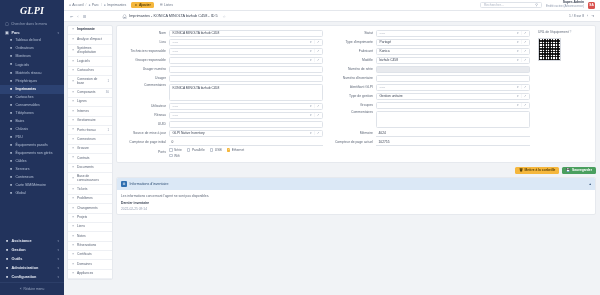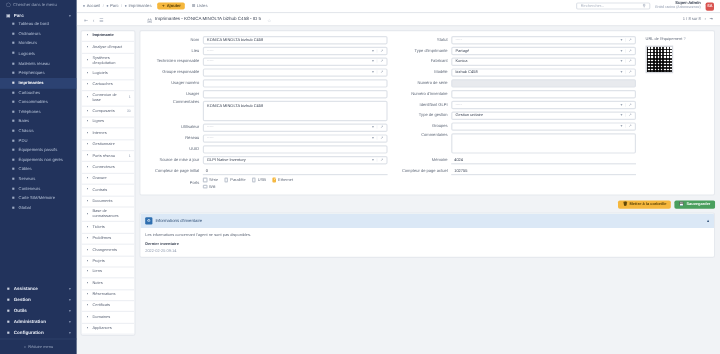--- a/index.html
+++ b/index.html
@@ -197,20 +197,21 @@
   .panel-sub { padding: 0 4px 3.5px 4px; font-size: 3.3px; color: #3a4354; font-weight: bold; }
   .panel-sub .dim { font-weight: normal; color: #8e99ad; display: block; margin-top: 1.5px; }
   .collapse-icon { margin-left: auto; color: #2f4f76; font-size: 3.6px; }
 </style>
 </head>
 <body>
 
 <div class="app">
 
   <nav class="sidebar">
+    <div class="logo">GLPI</div>
 
     <div class="menu-search">
       <span>◯</span>
       <span>Chercher dans le menu</span>
     </div>
 
     <div class="sb-group">
       <div class="sb-head">
         <span class="ic">▣</span>
         <span>Parc</span>

